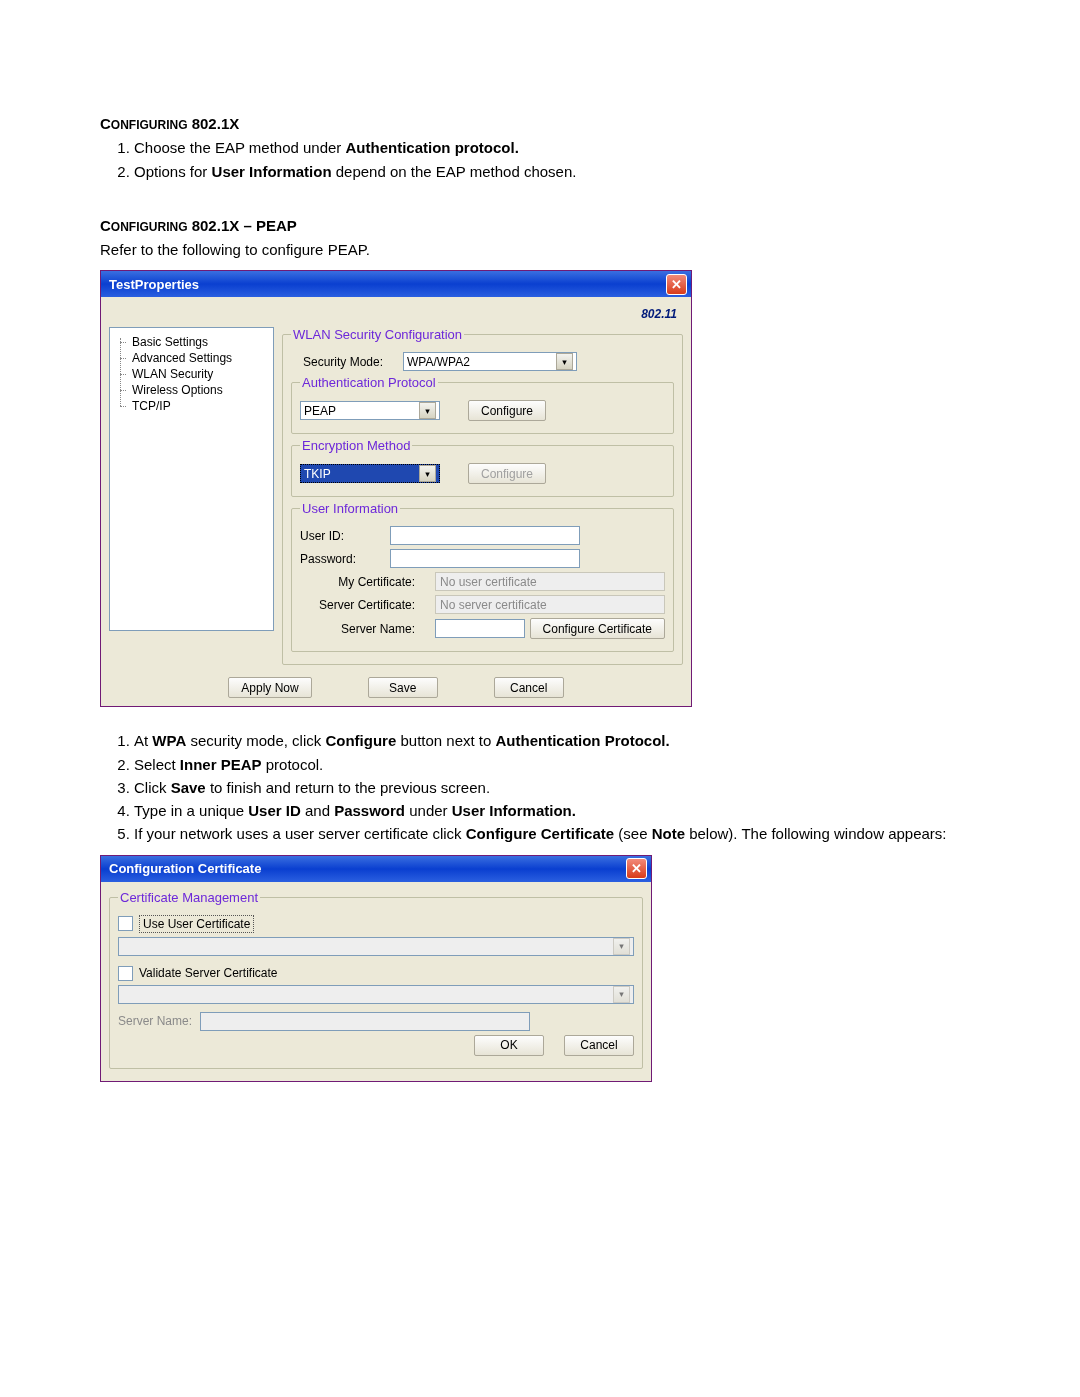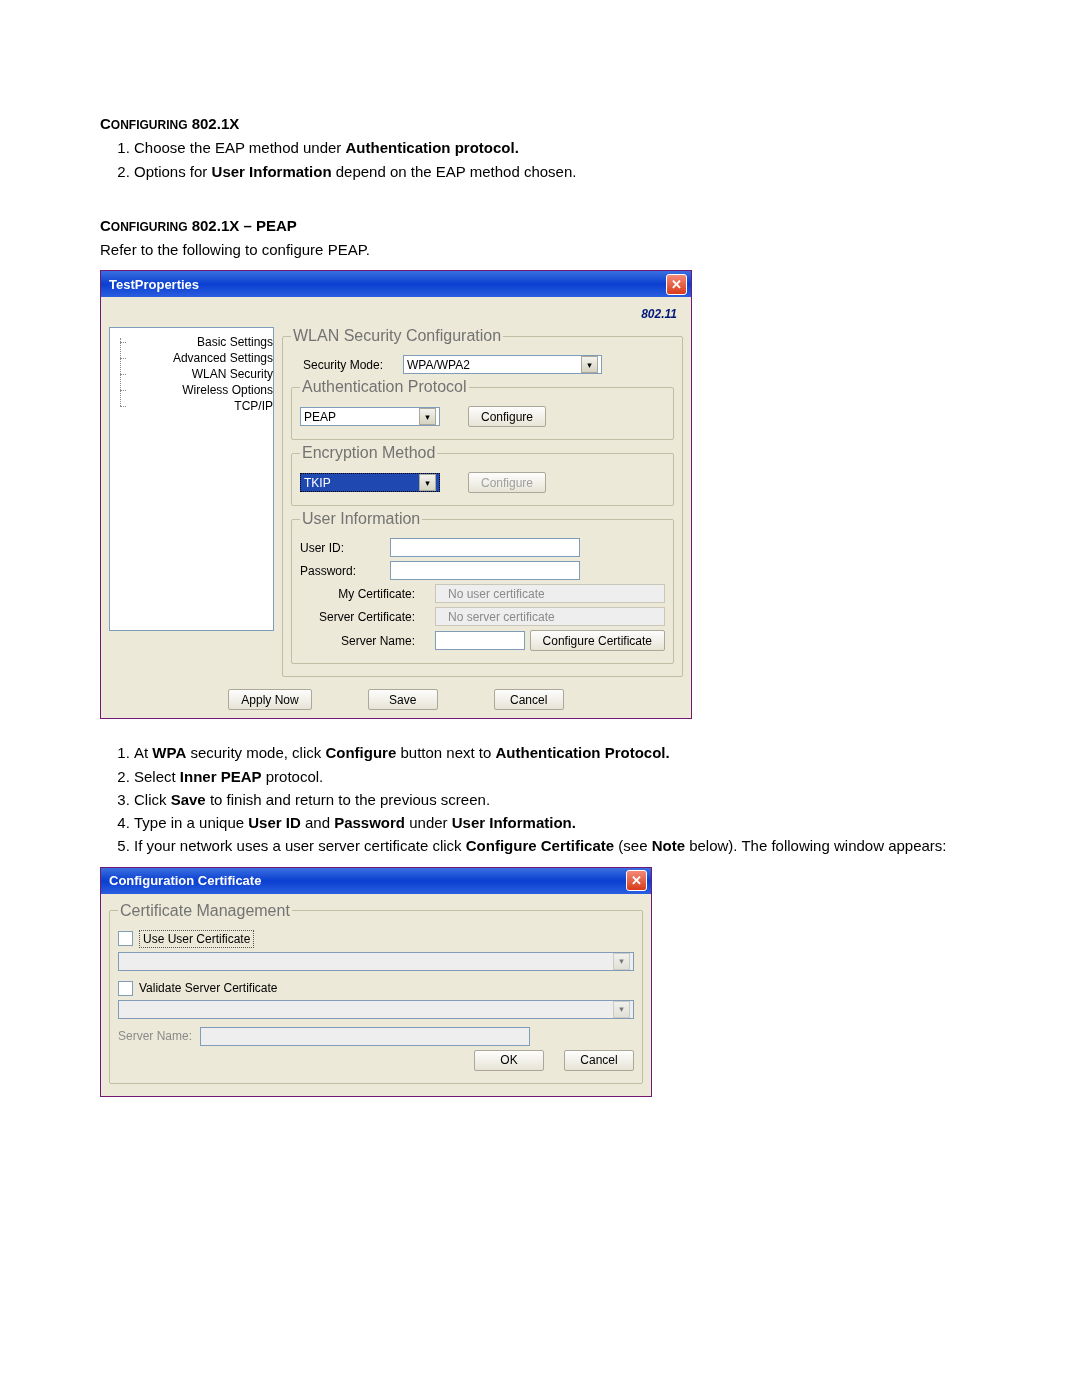--- a/index.html
+++ b/index.html
@@ -72,21 +72,20 @@
     background: #fff;
     height: 296px;
     margin-right: 8px;
     padding-top: 6px;
     font-size: 12px;
   }
   .tree-item {
     padding: 1px 0 1px 22px;
     position: relative;
     white-space: nowrap;
-    text-align: right;
   }
   .tree-item::before {
     content: "";
     position: absolute;
     left: 10px; top: 50%;
     width: 6px; height: 1px;
     border-top: 1px dotted #888;
   }
   .tree-item::after {
     content: "";
@@ -97,22 +96,22 @@
   .tree-item:first-child::after { top: 4px; }
   .tree-item:last-child::after { bottom: 50%; }
 
   fieldset.xp {
     border: 1px solid #bfbfa5;
     border-radius: 2px;
     margin: 0 0 4px 0;
     padding: 6px 8px 8px 8px;
   }
   fieldset.xp > legend {
-    font-size: 16px;
-    color: #737373;
+    font-size: 13px;
+    color: #6d28d9;
     padding: 0 2px;
   }
   .form-row {
     display: flex;
     align-items: center;
     margin: 4px 0;
   }
   .form-label {
     width: 115px;
     text-align: right;
@@ -135,21 +134,21 @@
     justify-content: space-between;
   }
   .xp-select .dd {
     width: 15px; height: 15px;
     background: linear-gradient(#f3f3ef,#d6d3c1);
     border: 1px solid #aca899;
     margin-left: 4px;
     display:flex;align-items:center;justify-content:center;
     font-size: 9px; color:#000;
   }
-  .xp-select.big   { width: 199px; }
+  .xp-select.big   { width: 174px; }
   .xp-select.mid   { width: 140px; }
   .xp-select.highlight { background:#1f48b0; color:#fff; border:1px dotted #000; }
 
   .xp-btn {
     height: 21px;
     padding: 0 12px;
     background: linear-gradient(#fdfdfd,#e7e4d6);
     border: 1px solid #aca899;
     border-radius: 2px;
     font-size: 12px;
@@ -165,21 +164,21 @@
     display:flex; gap: 56px; justify-content:center;
     margin-top:8px;
   }
 
   .xp-readonly {
     border: 1px solid #c9c7ba;
     background: #eee;
     height: 19px;
     font-size: 12px;
     color:#8a8a8a;
-    padding: 1px 12px;
+    padding: 1px 4px;
     box-sizing: border-box;
     display:inline-flex; align-items:center;
   }
   .xp-input { width: 190px; }
   .xp-readonly.w1 { width: 230px; }
 
   .chk {
     width: 13px; height: 13px;
     border: 1px solid #7f9db9;
     background: #fff;

